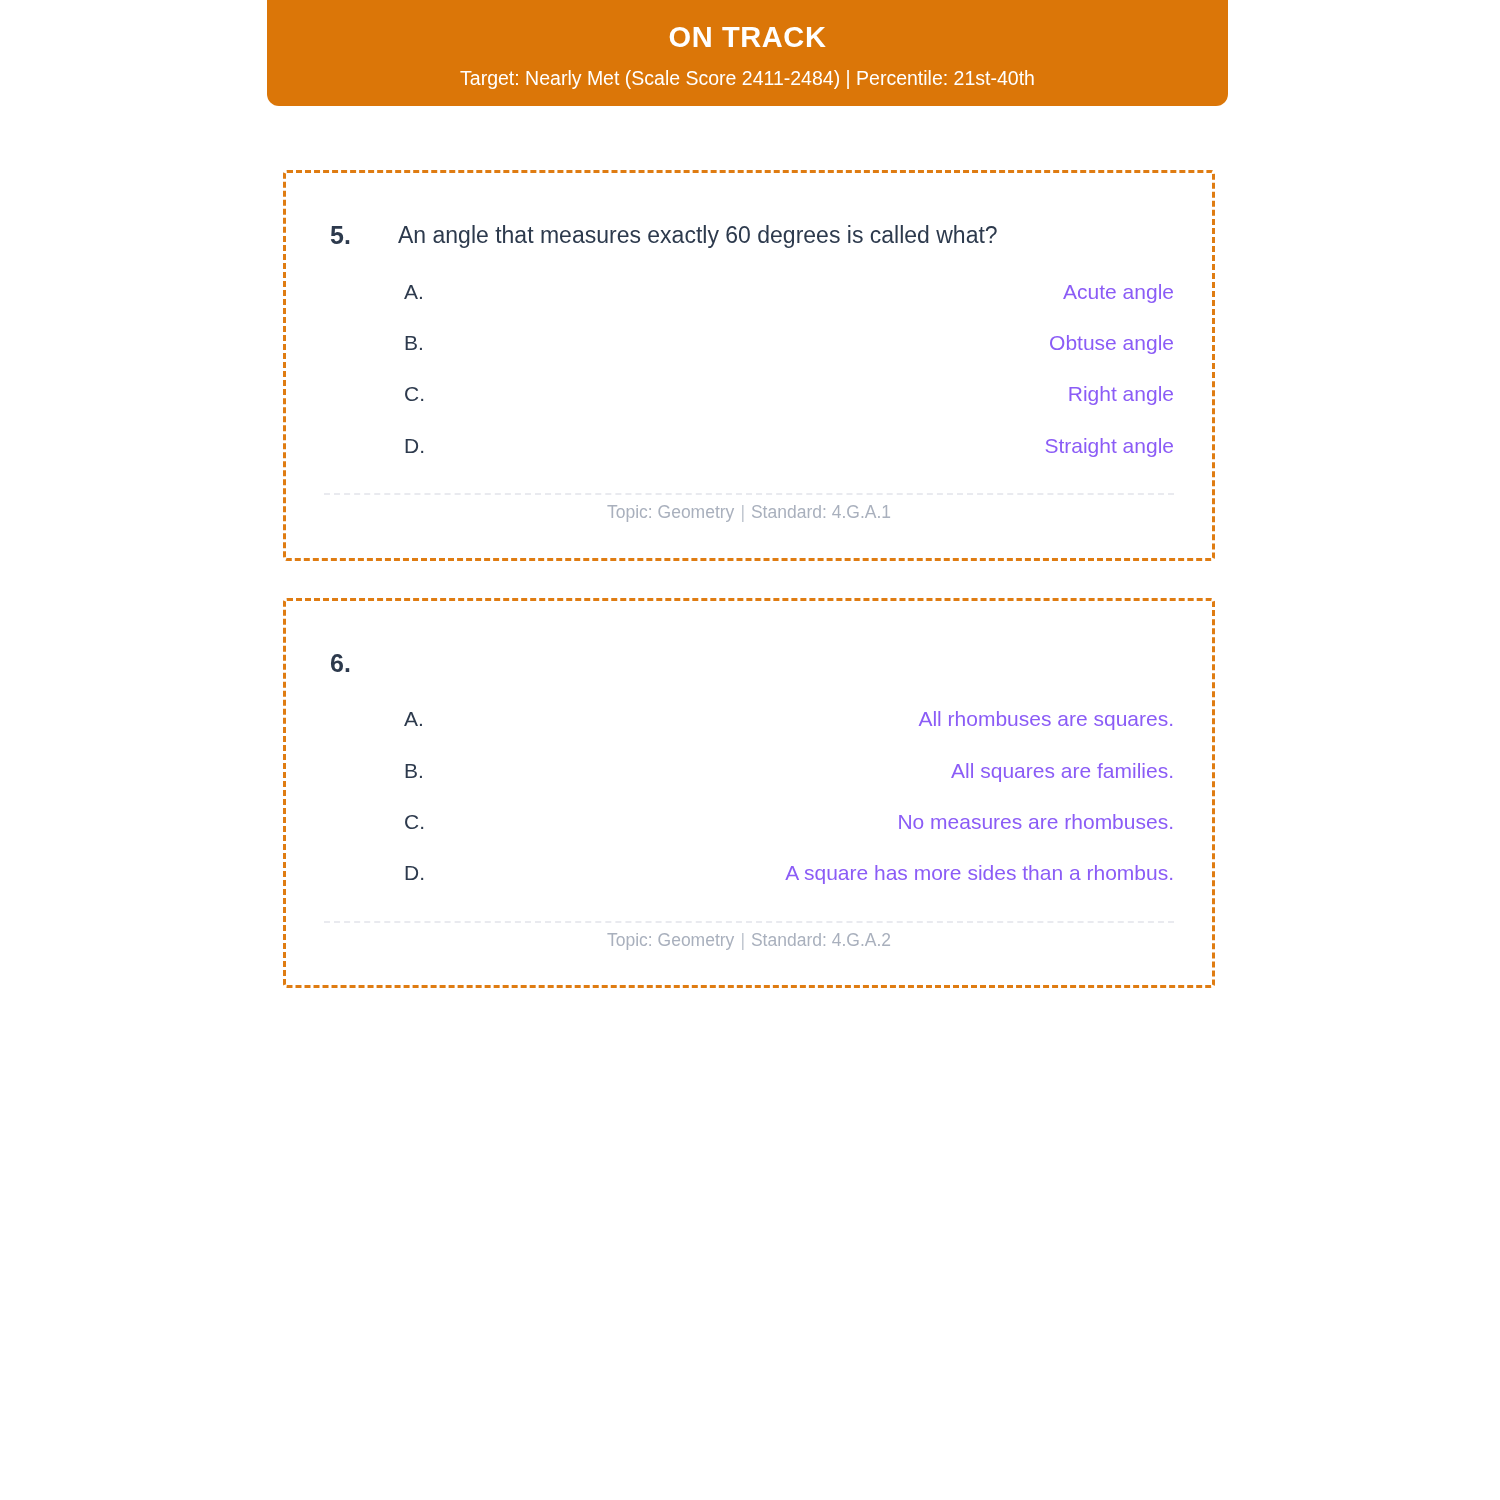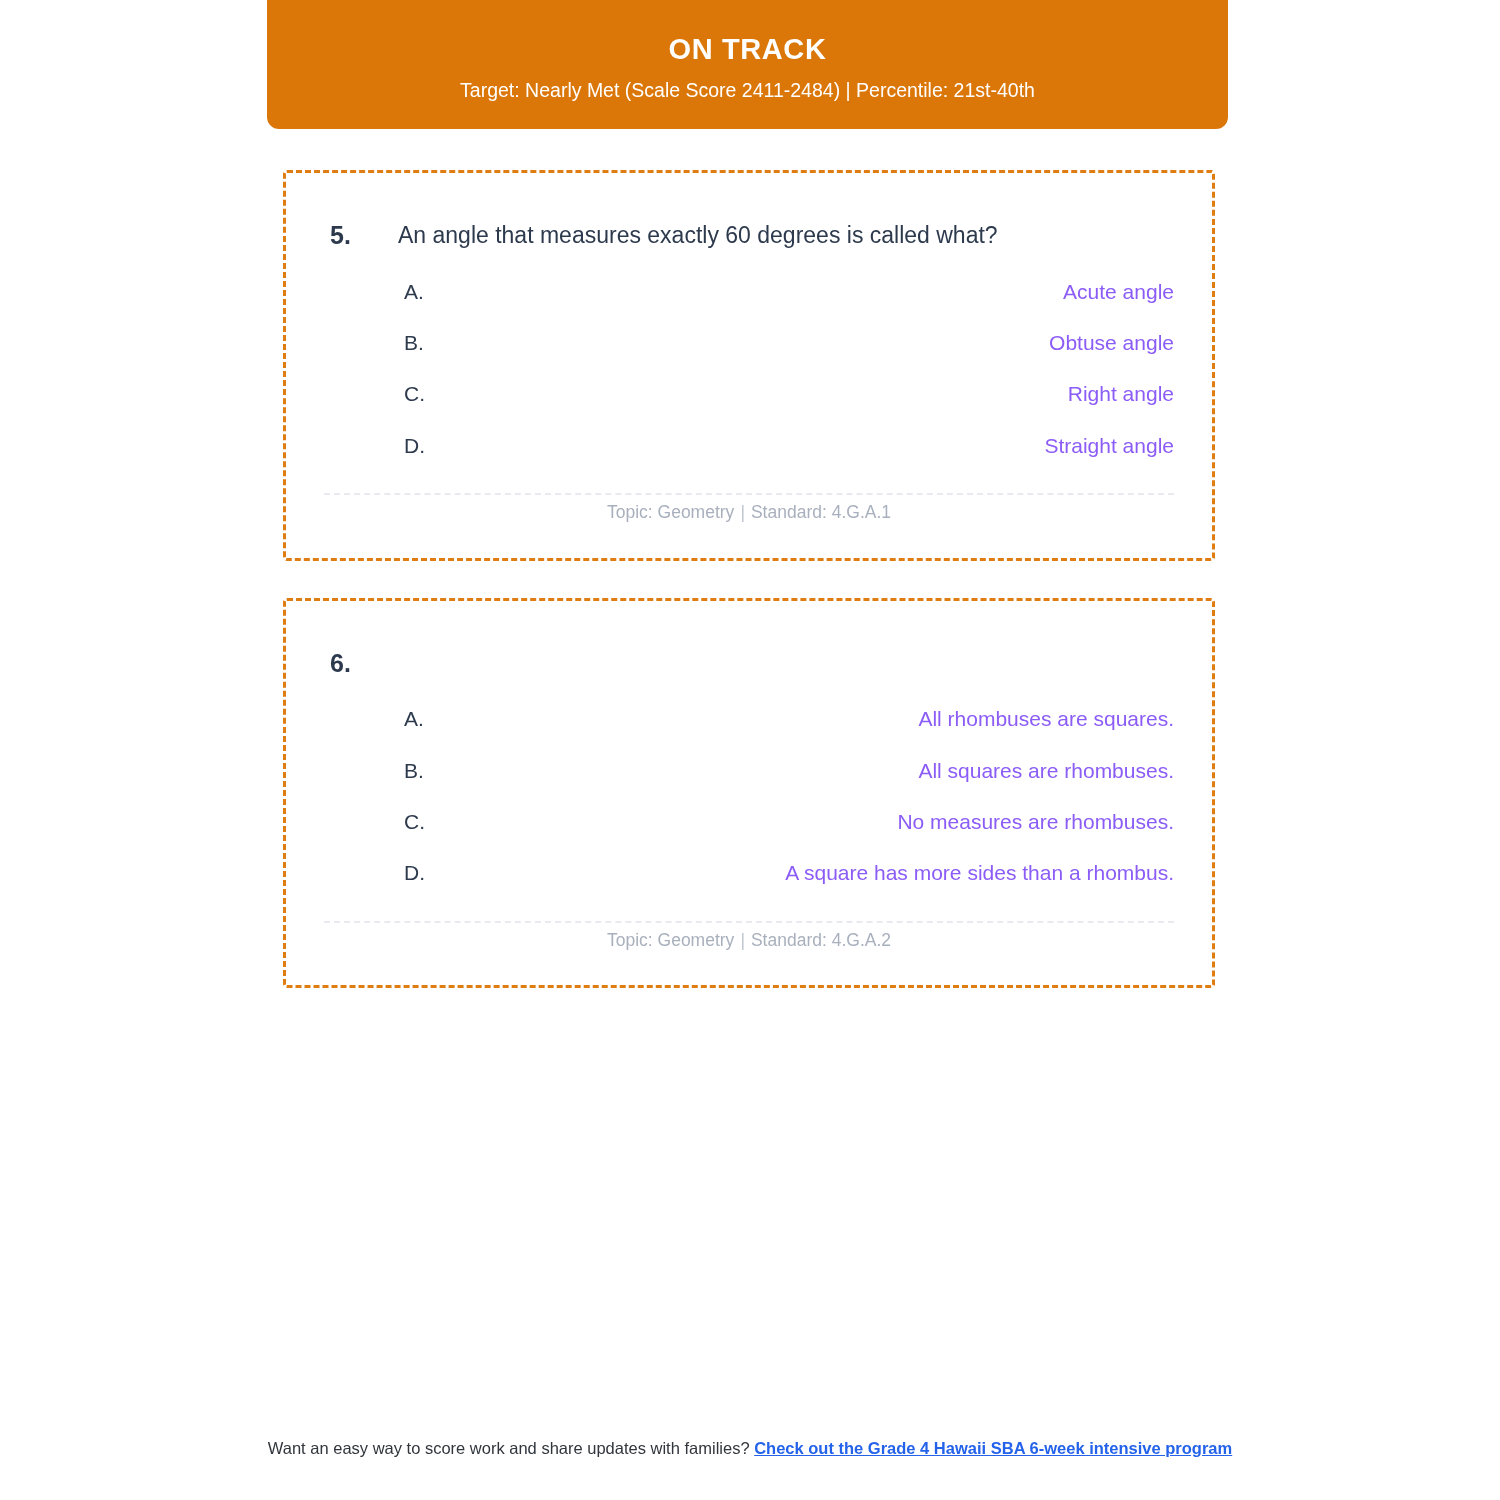--- a/index.html
+++ b/index.html
@@ -23,21 +23,21 @@
     height: 1500px;
     box-sizing: border-box;
   }
 
   
   .status-banner {
     position: absolute;
     left: 267px;
     top: 0px;
     width: 961px;
-    height: 129px;
+    height: 106px;
     background: #db7608;
     border-radius: 0 0 12px 12px;
     box-sizing: border-box;
     display: flex;
     flex-direction: column;
     align-items: center;
     justify-content: center;
     padding-top: 6px;
   }
   .status-title {
@@ -203,34 +203,31 @@
     <div class="q-head">
       <div class="q-number">6.</div>
     </div>
     <ul class="options">
       <li class="option">
         <span class="opt-letter">A.</span>
         <span class="opt-text">All rhombuses are squares.</span>
       </li>
       <li class="option">
         <span class="opt-letter">B.</span>
-        <span class="opt-text">All squares are rhombuses.</span>
+        <span class="opt-text">All squares are families.</span>
       </li>
       <li class="option">
         <span class="opt-letter">C.</span>
         <span class="opt-text">No measures are rhombuses.</span>
       </li>
       <li class="option">
         <span class="opt-letter">D.</span>
         <span class="opt-text">A square has more sides than a rhombus.</span>
       </li>
     </ul>
     <hr class="q-divider">
     <div class="q-meta">
       <span>Topic: Geometry</span><span class="meta-sep">|</span><span>Standard: 4.G.A.2</span>
     </div>
   </div>
 
-  <div class="footer">
-    <span>Want an easy way to score work and share updates with families? </span><a class="footer-link" href="#">Check out the Grade 4 Hawaii SBA 6-week intensive program</a>
-  </div>
 
 </div>
 
 </body></html>

